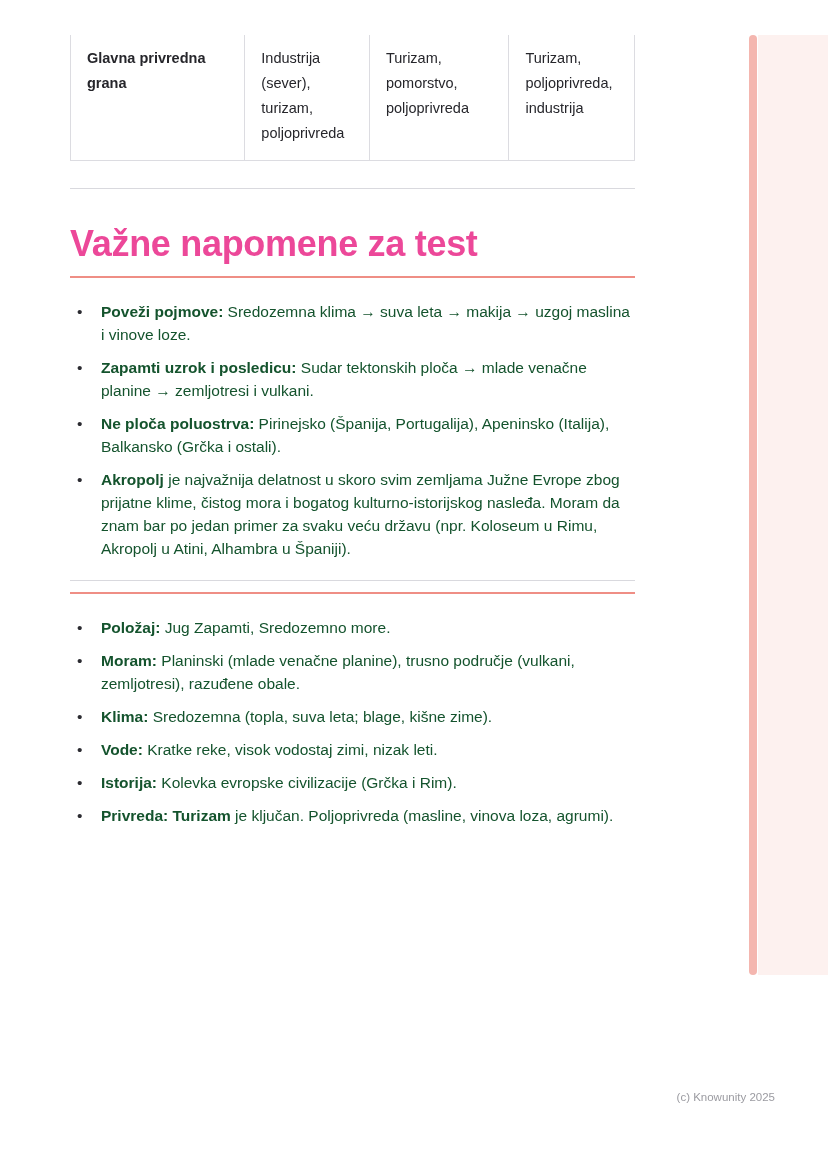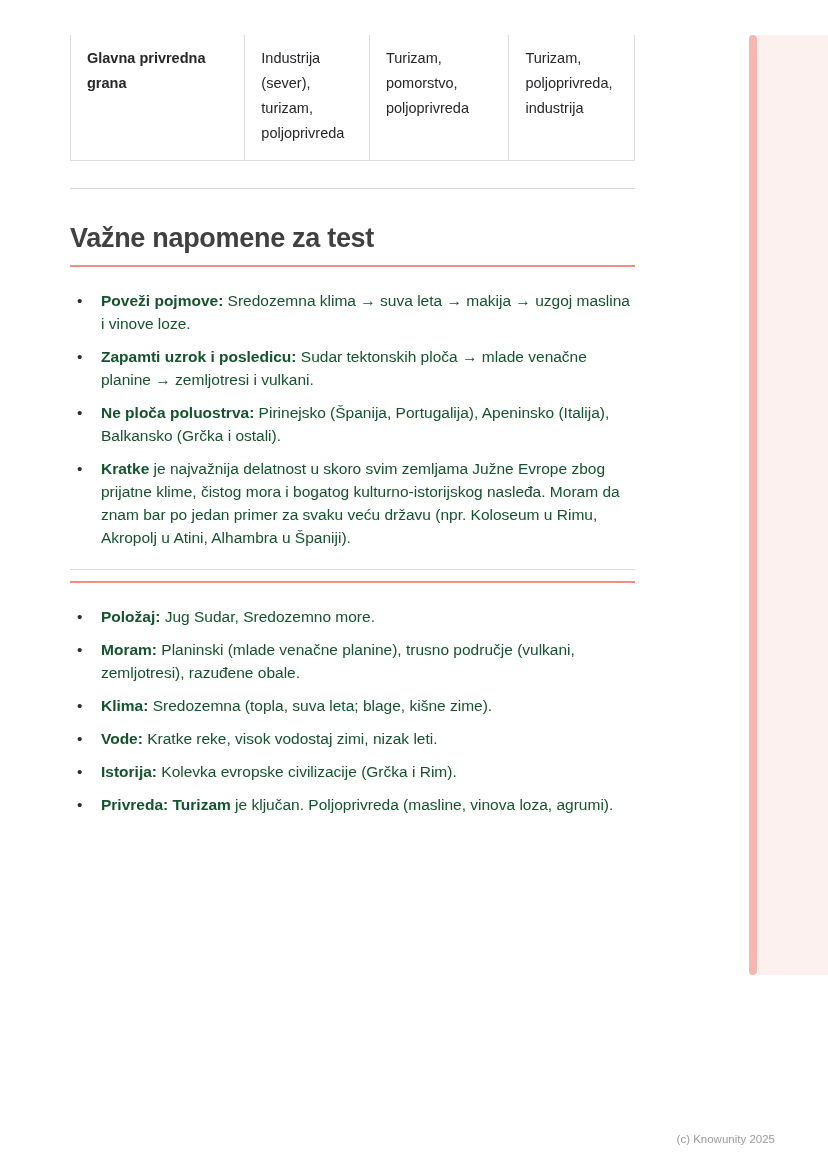--- a/index.html
+++ b/index.html
@@ -67,24 +67,24 @@
   .cell.c3 { width: 140px; }
 
   .divider {
     border: none;
     border-top: 1px solid #d9d9de;
     margin-top: 27px;
   }
 
   .section-title {
     margin-top: 34px;
-    font-size: 27px;
+    font-size: 36px;
     font-weight: 700;
     letter-spacing: -0.3px;
-    color: #404040;
+    color: #ec4899;
   }
   .title-rule {
     height: 2px;
     background: #ef8e85;
     margin-top: 11px;
   }
 
   ul.notes {
     list-style: none;
     margin-top: 22px;
@@ -101,21 +101,21 @@
     width: 24px;
     flex: 0 0 24px;
     padding-left: 7px;
     color: #2b2b31;
   }
   .item-text b { font-weight: 700; }
 
   .footer-note {
     position: absolute;
     right: 53px;
-    top: 1133px;
+    top: 1091px;
     font-size: 11.5px;
     color: #9b9ba1;
   }
 </style>
 </head>
 <body>
 
 <div class="page">
 
   <div class="edge-panel"></div>
@@ -139,31 +139,31 @@
       <li>
         <p class="item-text"><b>Poveži pojmove:</b><span> Sredozemna klima → suva leta → makija → uzgoj maslina i vinove loze.</span></p>
       </li>
       <li>
         <p class="item-text"><b>Zapamti uzrok i posledicu:</b><span> Sudar tektonskih ploča → mlade venačne planine → zemljotresi i vulkani.</span></p>
       </li>
       <li>
         <p class="item-text"><b>Ne ploča poluostrva:</b><span> Pirinejsko (Španija, Portugalija), Apeninsko (Italija), Balkansko (Grčka i ostali).</span></p>
       </li>
       <li>
-        <p class="item-text"><b>Kratke</b><span> je najvažnija delatnost u skoro svim zemljama Južne Evrope zbog prijatne klime, čistog mora i bogatog kulturno-istorijskog nasleđa. Moram da znam bar po jedan primer za svaku veću državu (npr. Koloseum u Rimu, Akropolj u Atini, Alhambra u Španiji).</span></p>
+        <p class="item-text"><b>Akropolj</b><span> je najvažnija delatnost u skoro svim zemljama Južne Evrope zbog prijatne klime, čistog mora i bogatog kulturno-istorijskog nasleđa. Moram da znam bar po jedan primer za svaku veću državu (npr. Koloseum u Rimu, Akropolj u Atini, Alhambra u Španiji).</span></p>
       </li>
     </ul>
 
     <hr class="divider" style="margin-top:20px;">
 
     <div class="title-rule"></div>
 
     <ul class="notes">
       <li>
-        <p class="item-text"><b>Položaj:</b><span> Jug Sudar, Sredozemno more.</span></p>
+        <p class="item-text"><b>Položaj:</b><span> Jug Zapamti, Sredozemno more.</span></p>
       </li>
       <li>
         <p class="item-text"><b>Moram:</b><span> Planinski (mlade venačne planine), trusno područje (vulkani, zemljotresi), razuđene obale.</span></p>
       </li>
       <li>
         <p class="item-text"><b>Klima:</b><span> Sredozemna (topla, suva leta; blage, kišne zime).</span></p>
       </li>
       <li>
         <p class="item-text"><b>Vode:</b><span> Kratke reke, visok vodostaj zimi, nizak leti.</span></p>
       </li>

